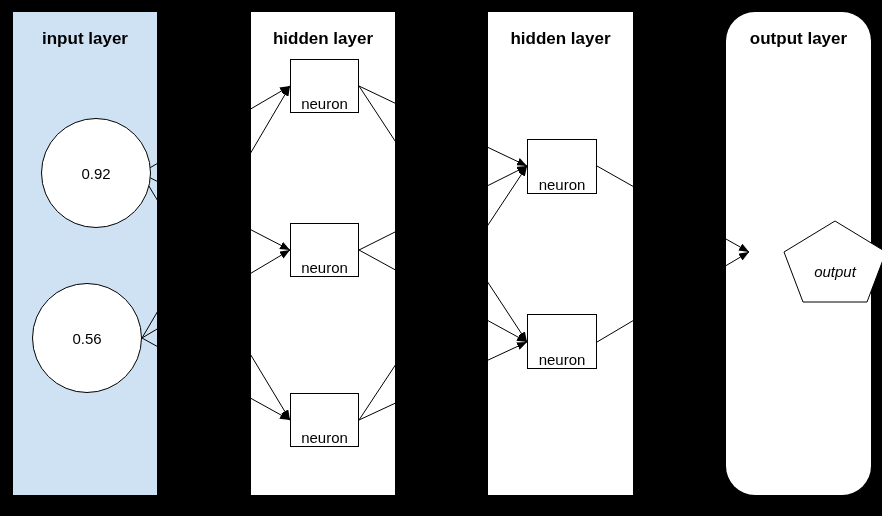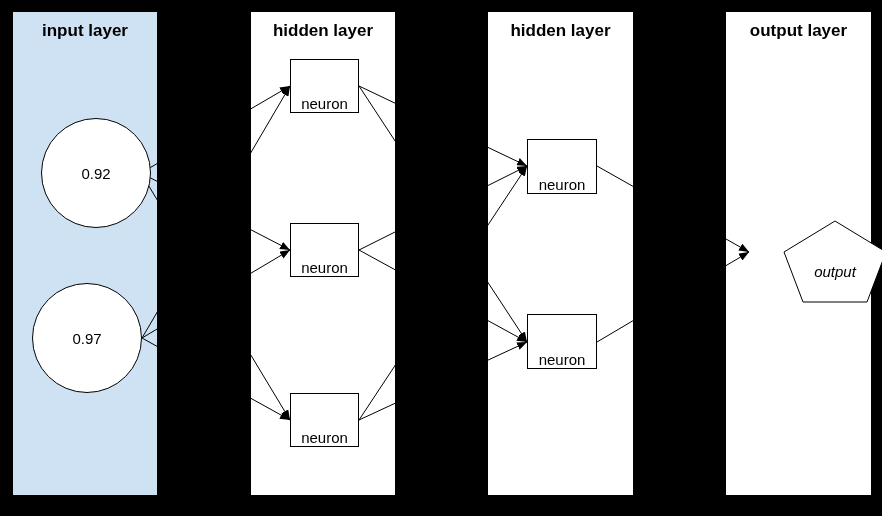--- a/index.html
+++ b/index.html
@@ -6,31 +6,31 @@
   .canvas {
     position: relative;
     width: 882px;
     height: 516px;
     background: #000;
     font-family: "Liberation Sans", sans-serif;
     overflow: hidden;
   }
   .panel { position: absolute; top: 12px; height: 483px; z-index: 1; }
   .panel-title {
-    margin: 0;
+    margin: 8px;
     padding-top: 9px;
     text-align: center;
     font-size: 17px;
     font-weight: 700;
     color: #000;
   }
   .panel-input  { left: 13px;  width: 144px; background: #cfe2f3; }
   .panel-h1     { left: 251px; width: 144px; background: #ffffff; }
   .panel-h2     { left: 488px; width: 145px; background: #ffffff; }
-  .panel-out    { left: 726px; width: 145px; background: #ffffff; }
+  .panel-out    { left: 726px; width: 145px; background: #ffffff; border-radius: 29px; }
 
   svg.wires { position: absolute; left: 0; top: 0; z-index: 2; }
   svg.wires line { stroke: #000; stroke-width: 1; }
 
   .node {
     position: absolute;
     z-index: 3;
     display: flex;
     align-items: center;
     justify-content: center;
@@ -103,21 +103,21 @@
     <line x1="359" y1="420" x2="527" y2="342" marker-end="url(#arrow)"></line>
 
     <line x1="597" y1="166" x2="749" y2="252" marker-end="url(#arrow)"></line>
     <line x1="597" y1="342" x2="749" y2="252" marker-end="url(#arrow)"></line>
   </svg>
 
   <div class="node node-circle c1">
     <span>0.92</span>
   </div>
   <div class="node node-circle c2">
-    <span>0.97</span>
+    <span>0.56</span>
   </div>
 
   <div class="node node-rect b1">
     <span>neuron</span>
   </div>
   <div class="node node-rect b2">
     <span>neuron</span>
   </div>
   <div class="node node-rect b3">
     <span>neuron</span>

